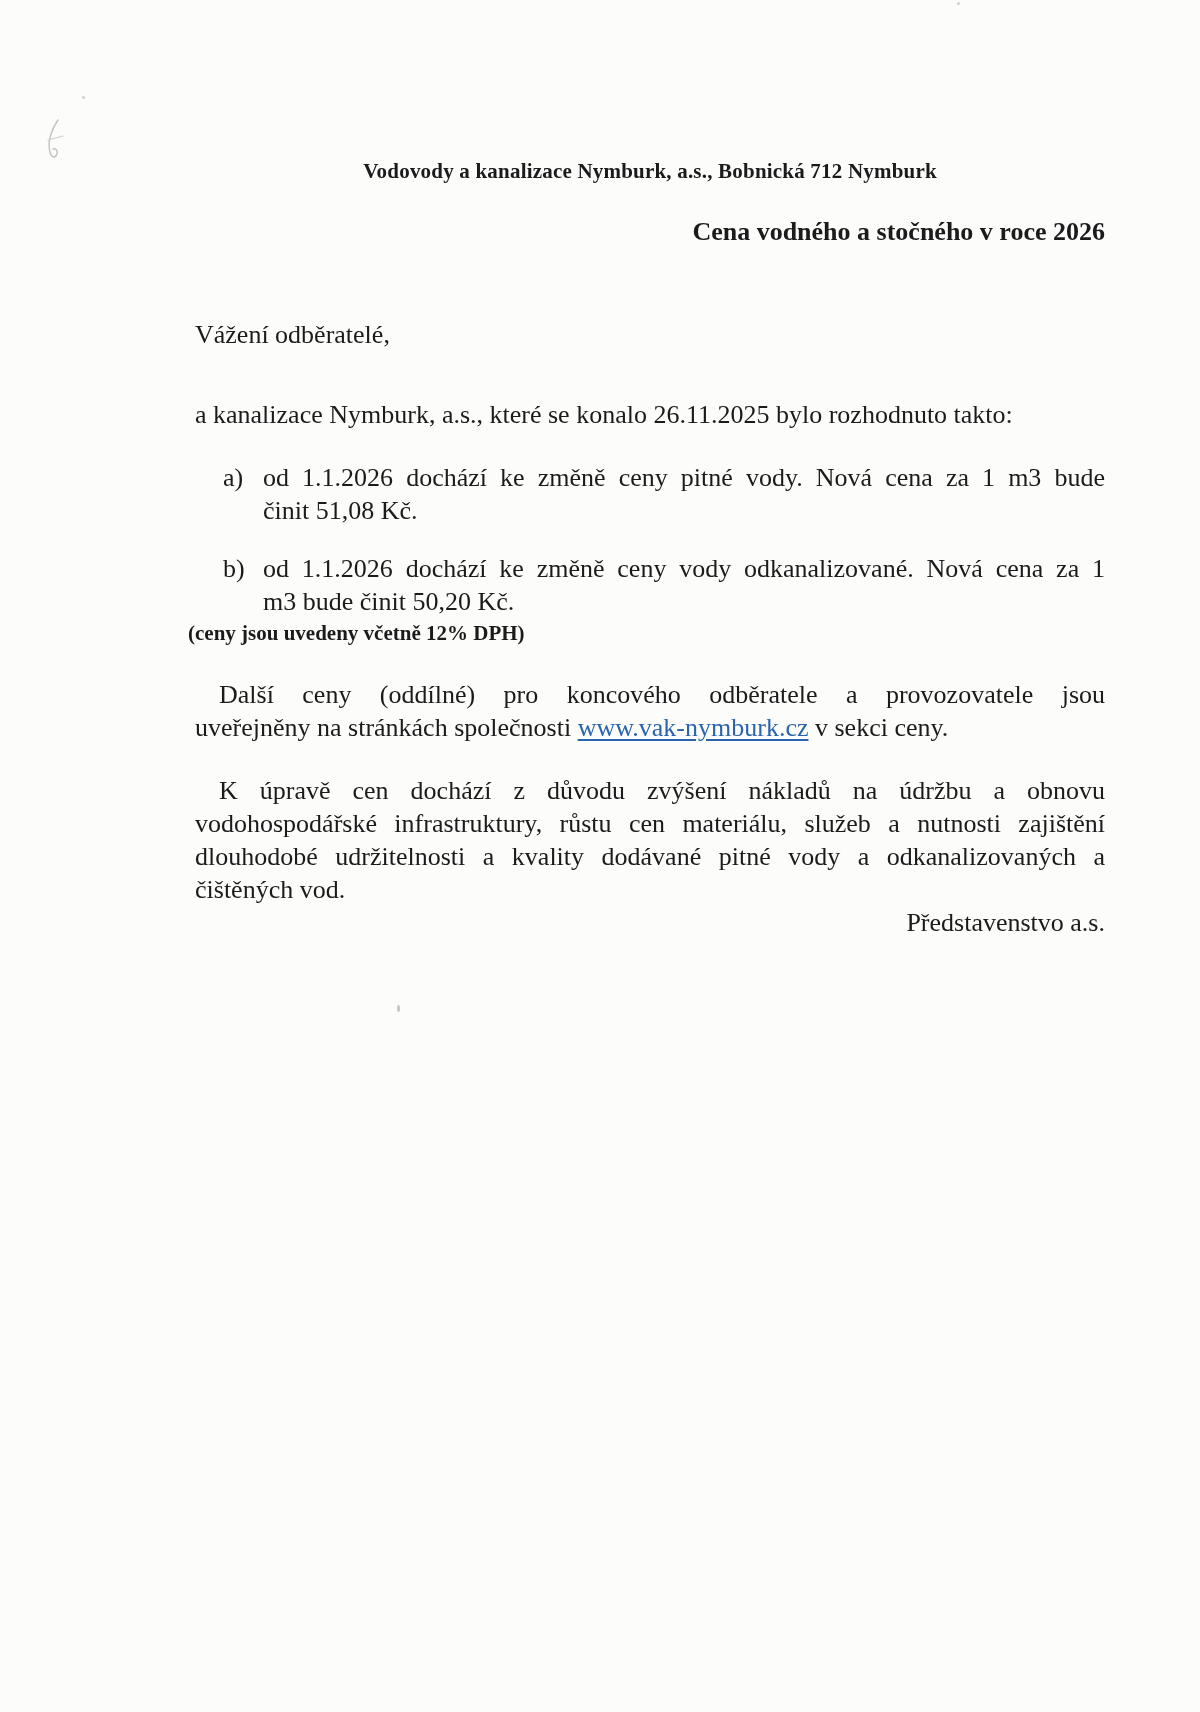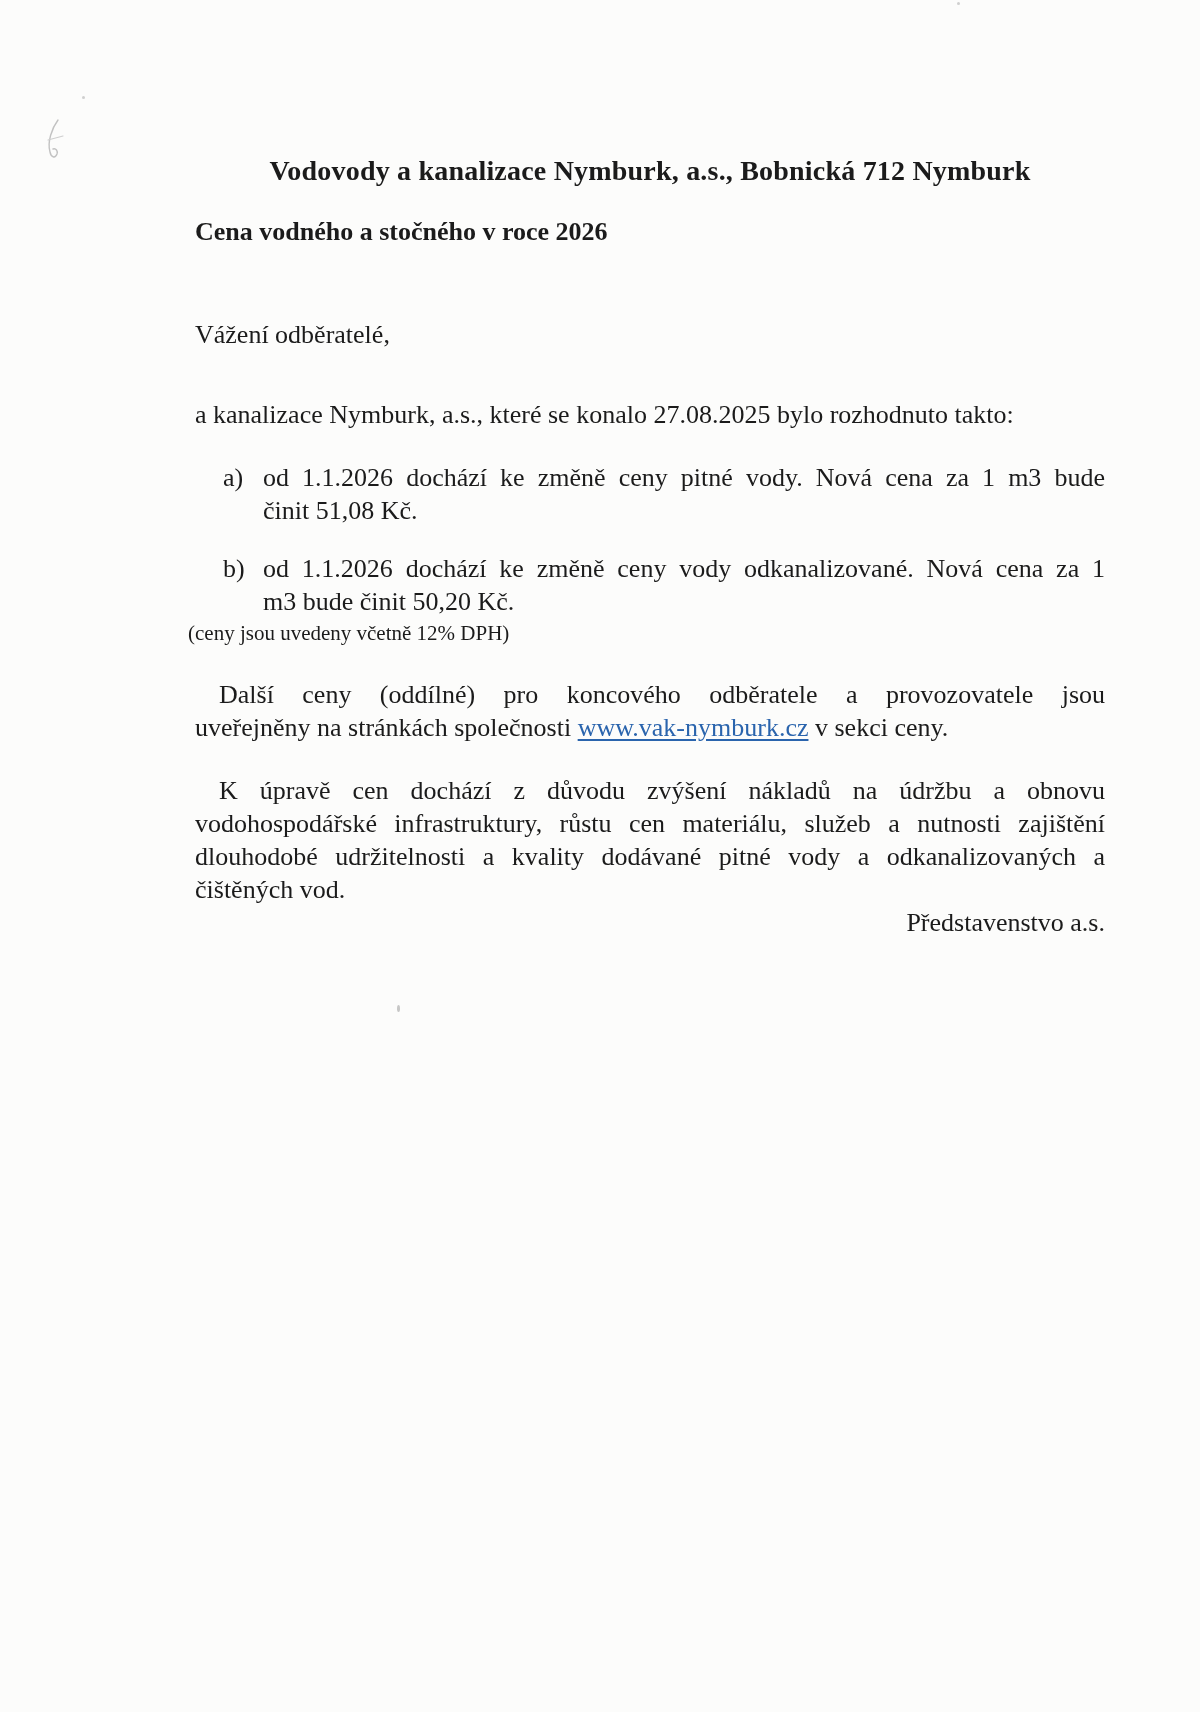--- a/index.html
+++ b/index.html
@@ -15,30 +15,30 @@
   }
   .sheet {
     position: absolute;
     inset: 0;
     box-sizing: border-box;
     padding: 154px 95px 0 195px;
   }
   .content { width: 910px; }
 
   .doc-title {
-    font-size: 28px;
+    font-size: 21px;
     font-weight: bold;
     text-align: center;
     line-height: 34px;
     letter-spacing: 0.2px;
   }
   .doc-subtitle {
     font-size: 26px;
     font-weight: bold;
-    text-align: left;
+    text-align: right;
     line-height: 33px;
     margin-top: 27px;
   }
   .salutation {
     margin-top: 70px;
     font-size: 26px;
     line-height: 33px;
   }
   .para { margin-top: 0; font-size: 26px; }
   .line { line-height: 33px; min-height: 33px; }
@@ -51,21 +51,21 @@
   .list-item.item-a { margin-top: 30px; }
   .list-item.item-b { margin-top: 25px; }
   .marker { flex: 0 0 30px; width: 30px; font-size: 26px; line-height: 33px; }
   .item-body { flex: 1; font-size: 26px; margin-left: 10px; }
 
   .vat-note {
     margin-top: 2px;
     margin-left: -7px;
     font-size: 21px;
     line-height: 27px;
-    font-weight: normal;
+    font-weight: bold;
   }
 
   .reason { margin-top: 30px; }
   .other  { margin-top: 31px; }
 
   .link-line { line-height: 33px; }
   .website-link {
     color: var(--link-color);
     text-decoration: underline;
     text-underline-offset: 3px;
@@ -112,21 +112,21 @@
 
   <div class="content">
 
     <div class="doc-title">Vodovody a kanalizace Nymburk, a.s., Bobnická 712 Nymburk</div>
 
     <div class="doc-subtitle">Cena vodného a stočného v roce 2026</div>
 
     <div class="salutation">Vážení odběratelé,</div>
 
     <div class="para intro">
-      <div class="line">a kanalizace Nymburk, a.s., které se konalo 27.08.2025 bylo rozhodnuto takto:</div>
+      <div class="line">a kanalizace Nymburk, a.s., které se konalo 26.11.2025 bylo rozhodnuto takto:</div>
     </div>
 
     <div class="list-item item-a">
       <span class="marker">a)</span>
       <div class="item-body">
         <div class="line jfy">od 1.1.2026 dochází ke změně ceny pitné vody. Nová cena za 1 m3 bude</div>
         <div class="line">činit 51,08 Kč.</div>
       </div>
     </div>
 

